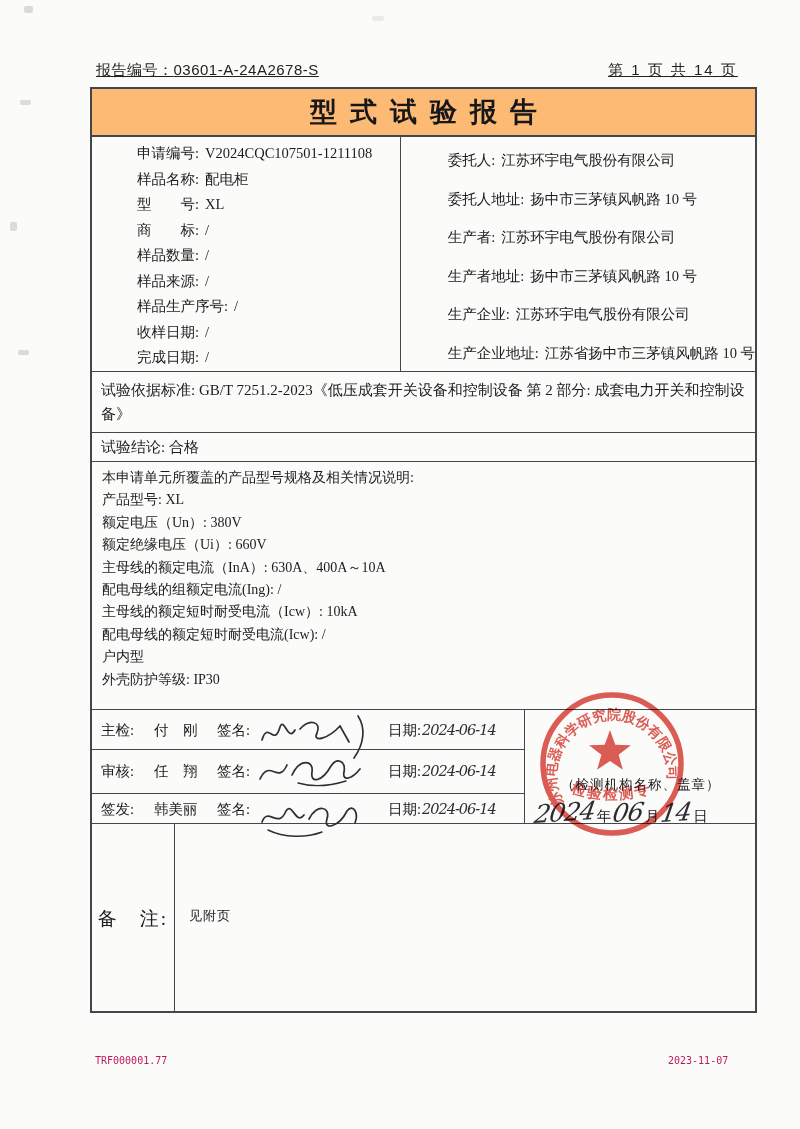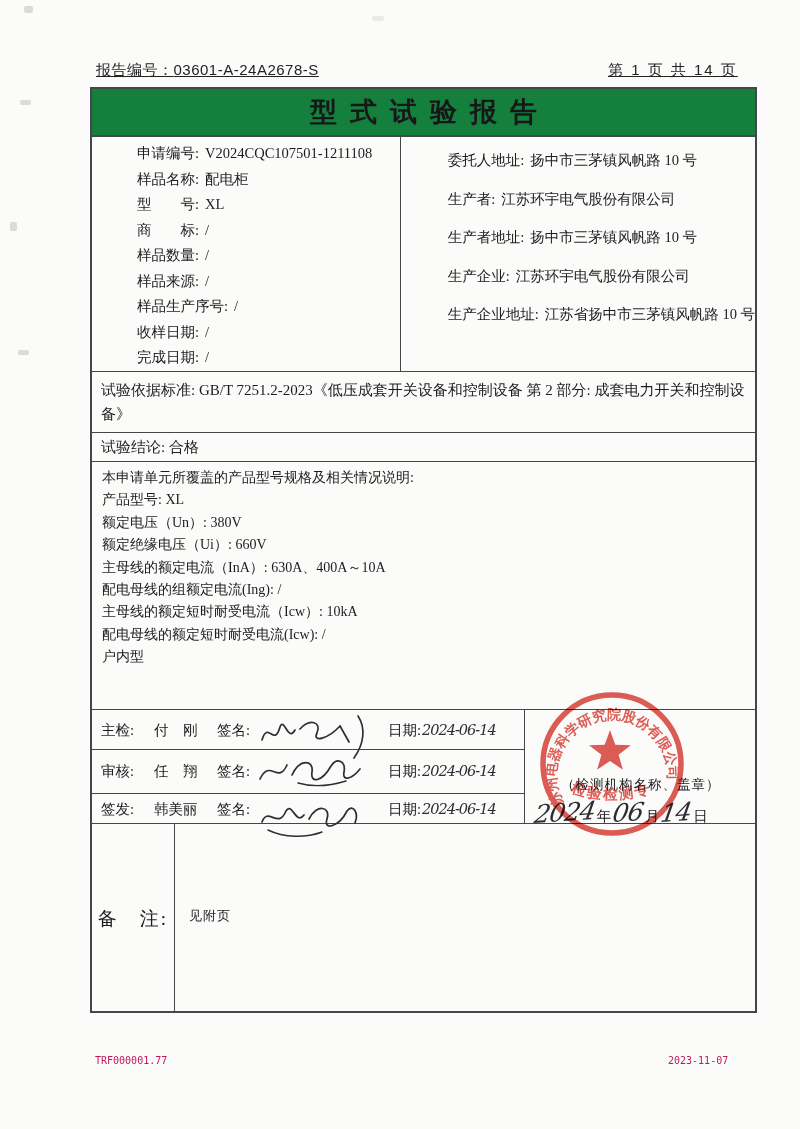--- a/index.html
+++ b/index.html
@@ -6,21 +6,21 @@
   .page{position:relative;width:800px;height:1129px;background:#fbfbf9;overflow:hidden;
         font-family:"Liberation Serif","DejaVu Serif",serif;color:#1c1c20;}
   
   .hdr{position:absolute;top:61px;font-size:15px;color:#222;font-family:"Liberation Sans","DejaVu Sans",sans-serif;text-decoration:underline;}
   .hdr-left{left:96px;letter-spacing:.5px;}
   .hdr-right{left:608px;letter-spacing:2px;}
   
   .tbl{position:absolute;left:90px;top:87px;width:667px;height:926px;
        border:2px solid #45454c;box-sizing:border-box;background:transparent;}
   .sec{position:absolute;left:0;width:100%;box-sizing:border-box;}
-  .row-title{top:0;height:48px;background:#15803d;border-bottom:2px solid #45454c;
+  .row-title{top:0;height:48px;background:#fdba74;border-bottom:2px solid #45454c;
              display:flex;align-items:center;justify-content:center;}
   .row-title span{font-size:27px;font-weight:bold;letter-spacing:13px;text-indent:13px;color:#17171a;}
   .sec-info{top:48px;height:235px;border-bottom:1px solid #45454c;display:flex;}
   .info-col{box-sizing:border-box;padding:4px 0 0 9px;margin-left:36px;}
   .info-left{width:283px;border-right:1px solid #45454c;}
   .info-right{flex:1;padding-left:11px;}
   .info-row{font-size:14.5px;white-space:nowrap;}
   .info-left .info-row{line-height:25.5px;}
   .info-right .info-row{line-height:38.5px;}
   .info-row .val{margin-left:6px;}
@@ -92,20 +92,21 @@
         <div class="info-row"><span>样品名称:</span><span class="val">配电柜</span></div>
         <div class="info-row"><span>型　　号:</span><span class="val">XL</span></div>
         <div class="info-row"><span>商　　标:</span><span class="val">/</span></div>
         <div class="info-row"><span>样品数量:</span><span class="val">/</span></div>
         <div class="info-row"><span>样品来源:</span><span class="val">/</span></div>
         <div class="info-row"><span>样品生产序号:</span><span class="val">/</span></div>
         <div class="info-row"><span>收样日期:</span><span class="val">/</span></div>
         <div class="info-row"><span>完成日期:</span><span class="val">/</span></div>
       </div>
       <div class="info-col info-right">
+        <div class="info-row"><span>委托人:</span><span class="val">江苏环宇电气股份有限公司</span></div>
         <div class="info-row"><span>委托人地址:</span><span class="val">扬中市三茅镇风帆路 10 号</span></div>
         <div class="info-row"><span>生产者:</span><span class="val">江苏环宇电气股份有限公司</span></div>
         <div class="info-row"><span>生产者地址:</span><span class="val">扬中市三茅镇风帆路 10 号</span></div>
         <div class="info-row"><span>生产企业:</span><span class="val">江苏环宇电气股份有限公司</span></div>
         <div class="info-row"><span>生产企业地址:</span><span class="val">江苏省扬中市三茅镇风帆路 10 号</span></div>
       </div>
     </div>
 
     <div class="sec sec-standard">试验依据标准: GB/T 7251.2-2023《低压成套开关设备和控制设备 第 2 部分: 成套电力开关和控制设备》</div>
 
@@ -114,20 +115,21 @@
     <div class="sec sec-coverage">
       <div class="cov-line">本申请单元所覆盖的产品型号规格及相关情况说明:</div>
       <div class="cov-line">产品型号: XL</div>
       <div class="cov-line">额定电压（Un）: 380V</div>
       <div class="cov-line">额定绝缘电压（Ui）: 660V</div>
       <div class="cov-line">主母线的额定电流（InA）: 630A、400A～10A</div>
       <div class="cov-line">配电母线的组额定电流(Ing): /</div>
       <div class="cov-line">主母线的额定短时耐受电流（Icw）: 10kA</div>
       <div class="cov-line">配电母线的额定短时耐受电流(Icw): /</div>
       <div class="cov-line">户内型</div>
+      <div class="cov-line">外壳防护等级: IP30</div>
     </div>
 
     <div class="sec sec-sign">
       <div class="sign-left">
 
         <div class="sig-row sig-row-1">
           <span class="sig-role">主检:</span>
           <span class="sig-name">付　刚</span>
           <span class="sig-label">签名:</span>
           <svg class="scribble" width="120" height="52">

